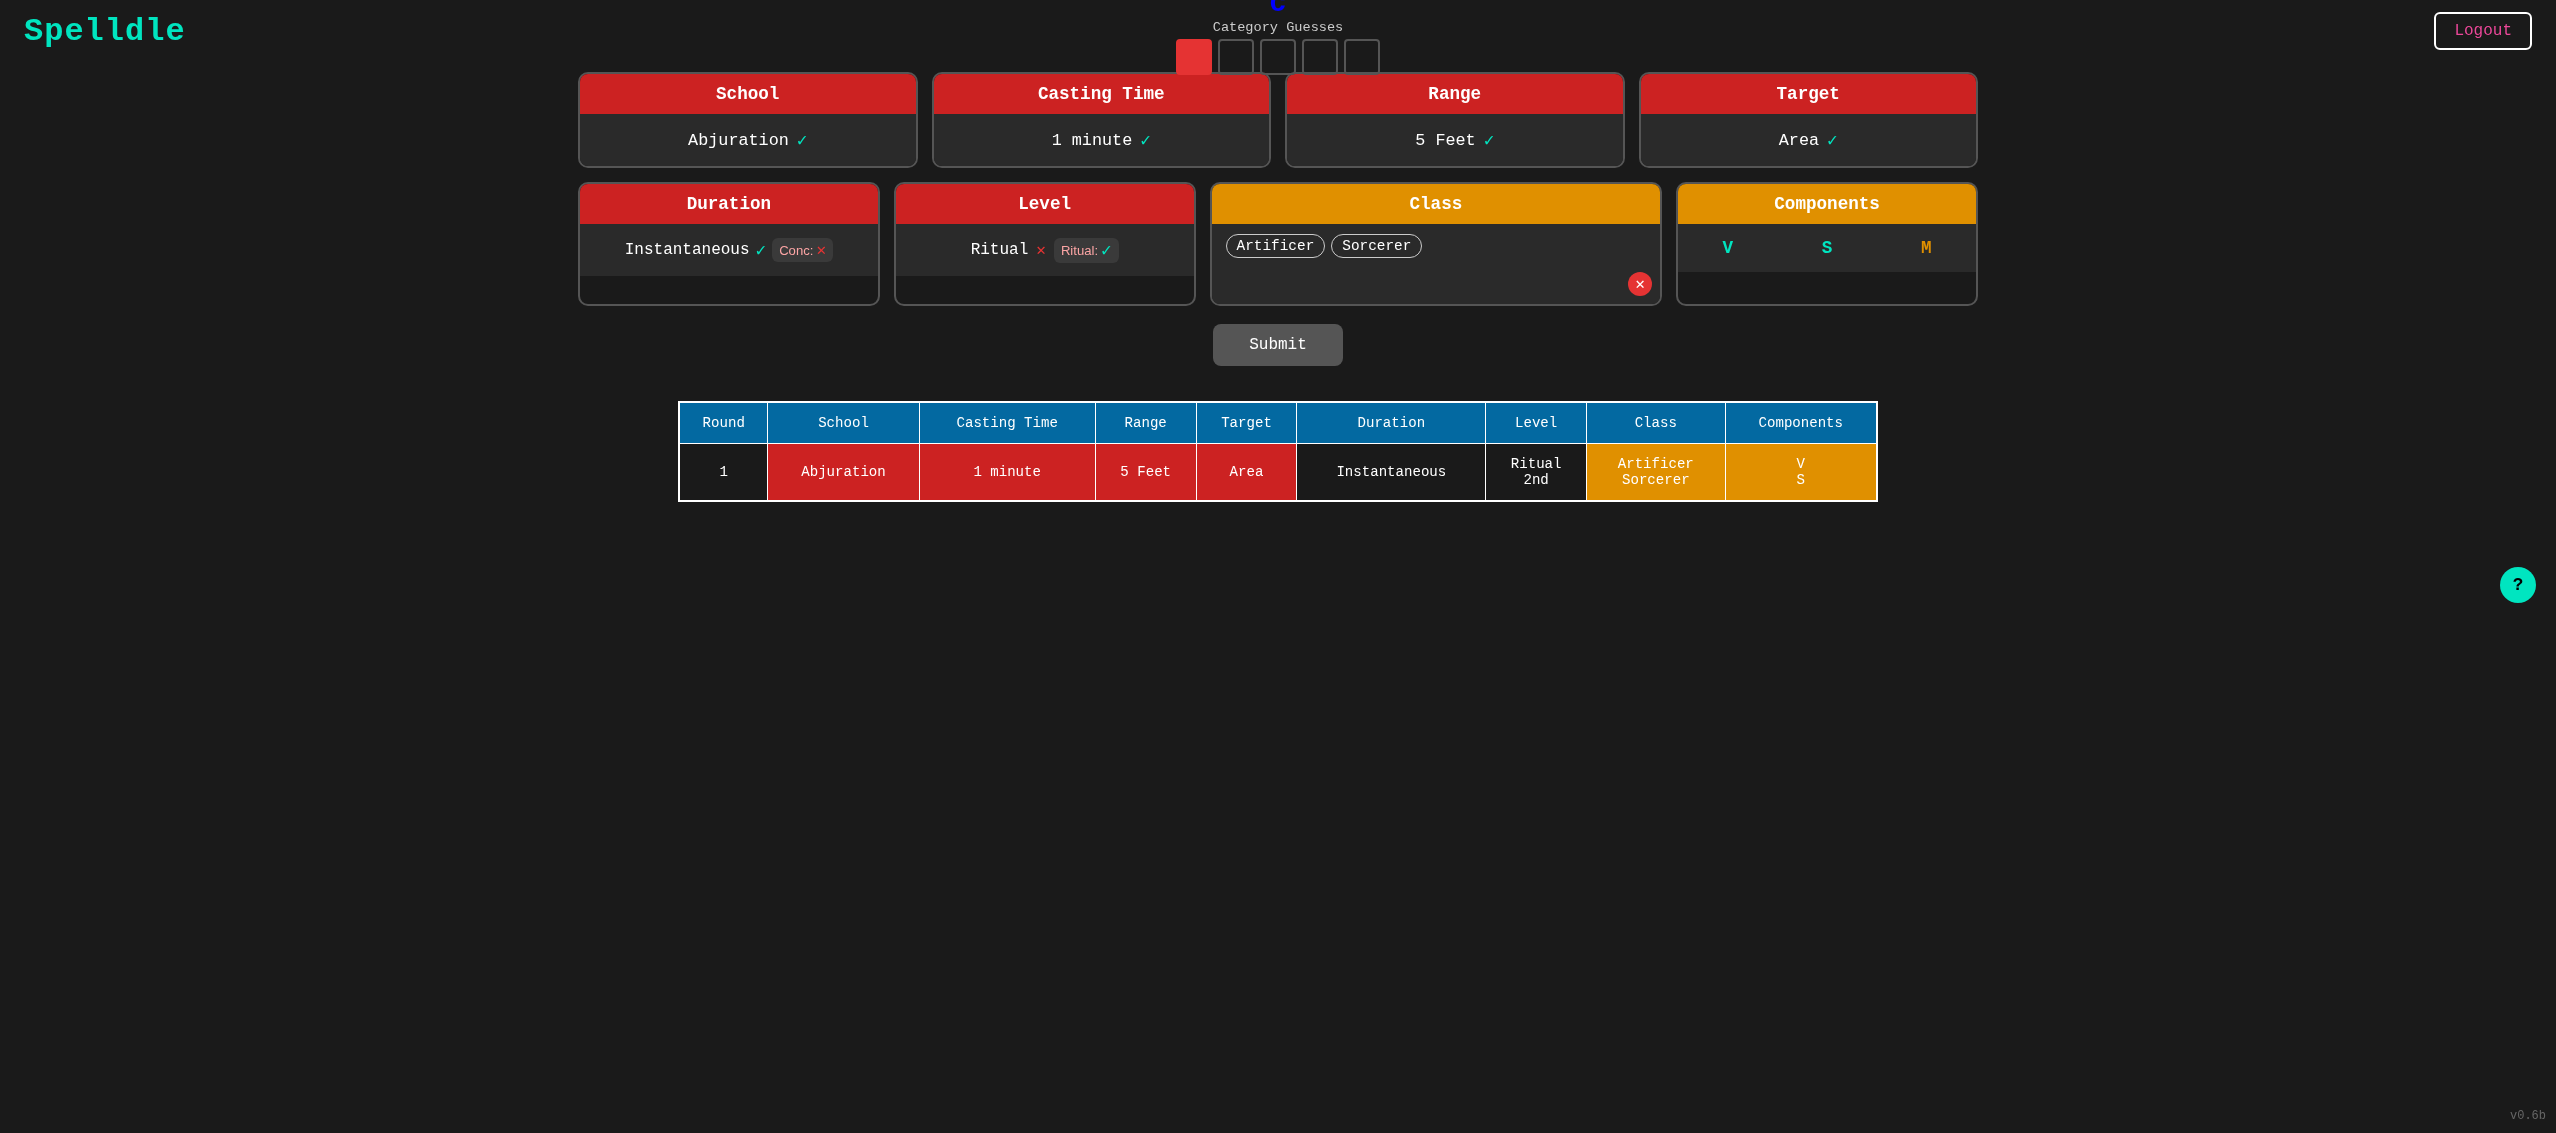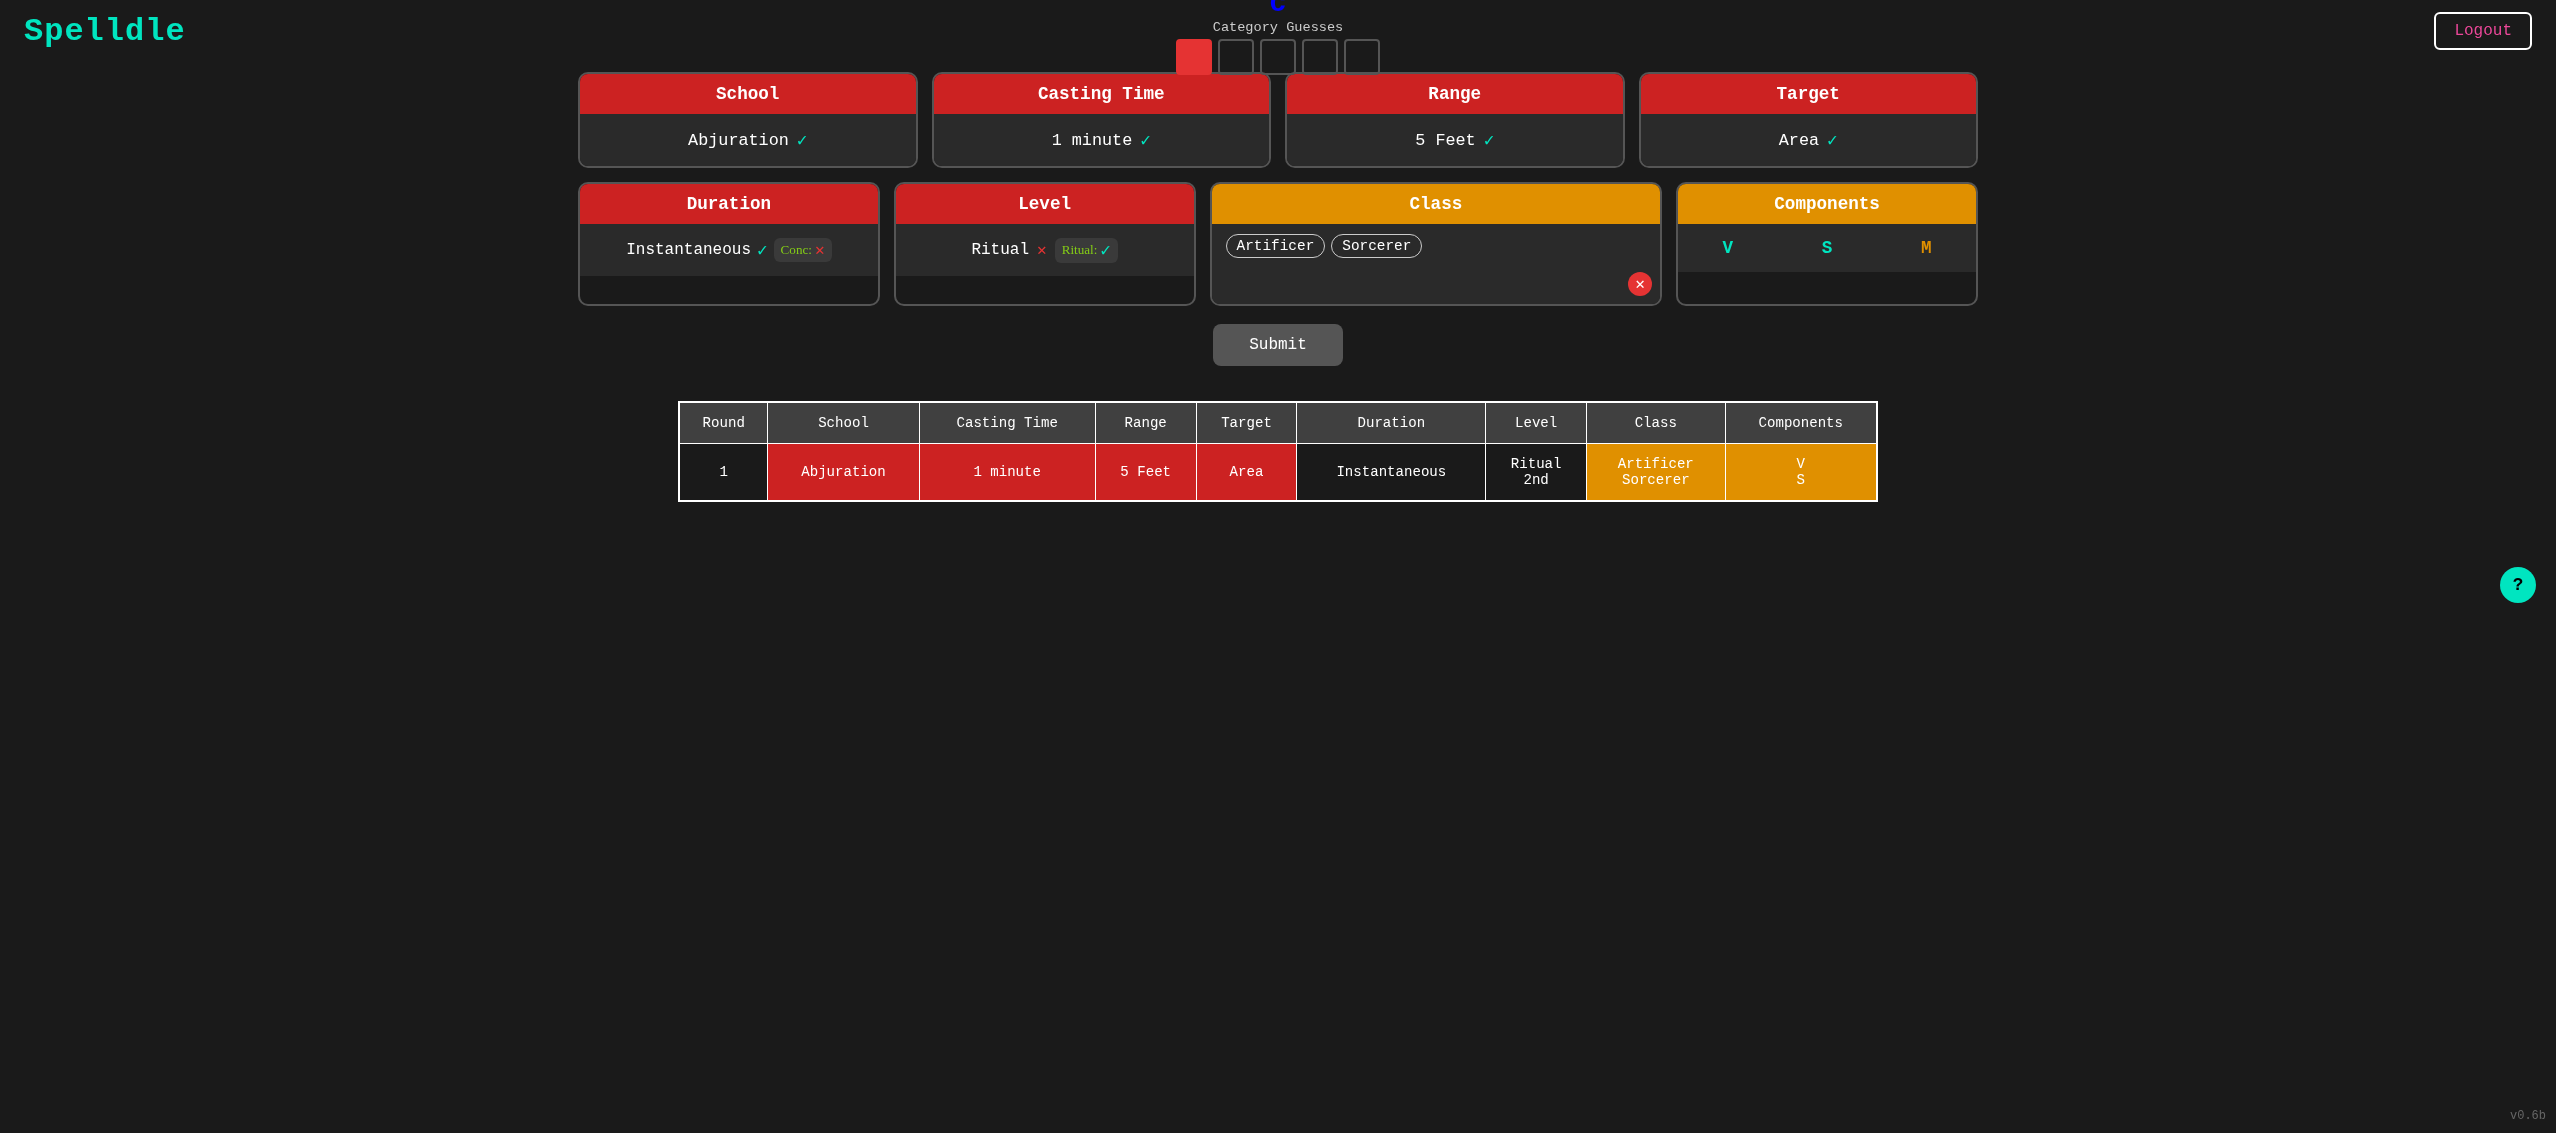--- a/index.html
+++ b/index.html
@@ -140,22 +140,22 @@
     .tag-pill {
       border: 1px solid #ccc;
       border-radius: 20px;
       padding: 3px 10px;
       font-size: 0.9rem;
       color: #fff;
       display: inline-block;
     }
     .sub-label {
       font-size: 0.82rem;
-      color: #84cc16;
-      font-family: Liberation Serif, serif;
+      color: #fca5a5;
+      font-family: Liberation Sans, sans-serif;
     }
     .components-body {
       display: grid;
       grid-template-columns: repeat(3, 1fr);
       background-color: #2a2a2a;
     }
     .comp-cell {
       text-align: center;
       padding: 14px 8px;
       font-size: 1.1rem;
@@ -285,21 +285,21 @@
       font-size: 0.88rem;
     }
     .results-table th, .results-table td {
       border: 1px solid #fff;
       padding: 12px 8px;
       text-align: center;
     }
     .results-table th {
       color: #ffffff;
       font-weight: normal;
-      background-color: #404040;
+      background-color: #0369a1;
       margin-left: 44px;
     }
     .cell-red { background-color: #cc2222; }
     .cell-orange { background-color: #e09000; }
 
     
     .version {
       position: fixed;
       bottom: 10px;
       right: 10px;

